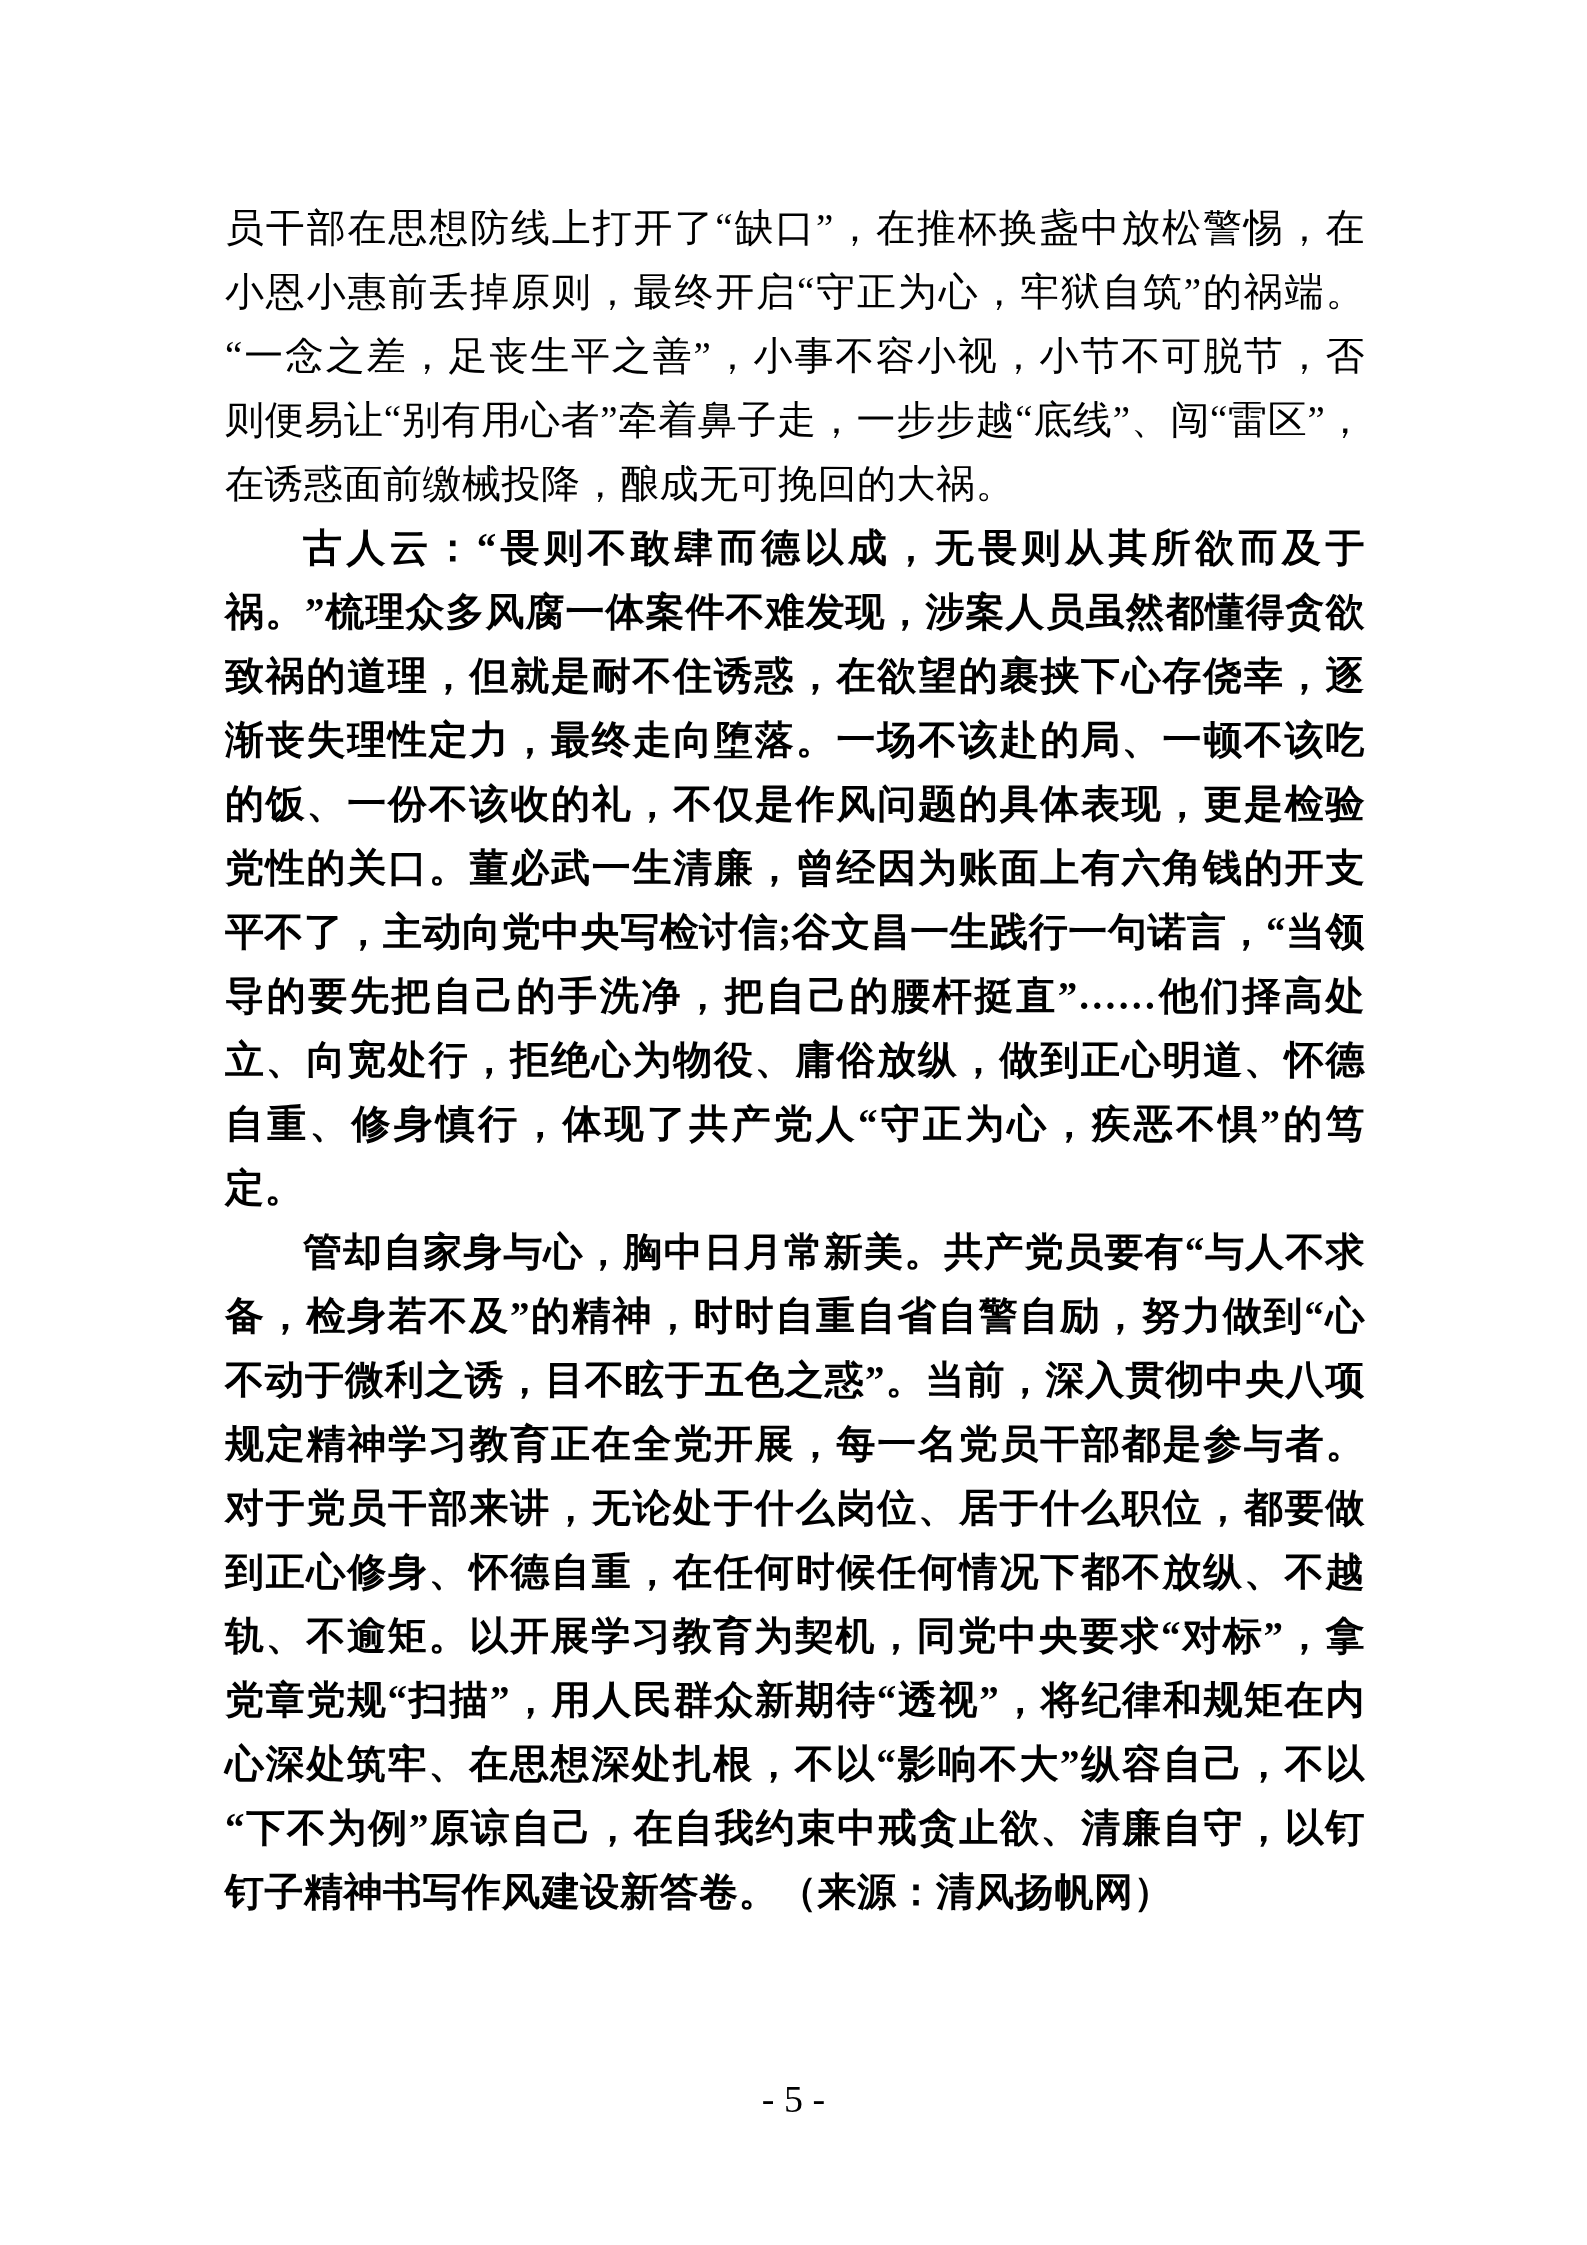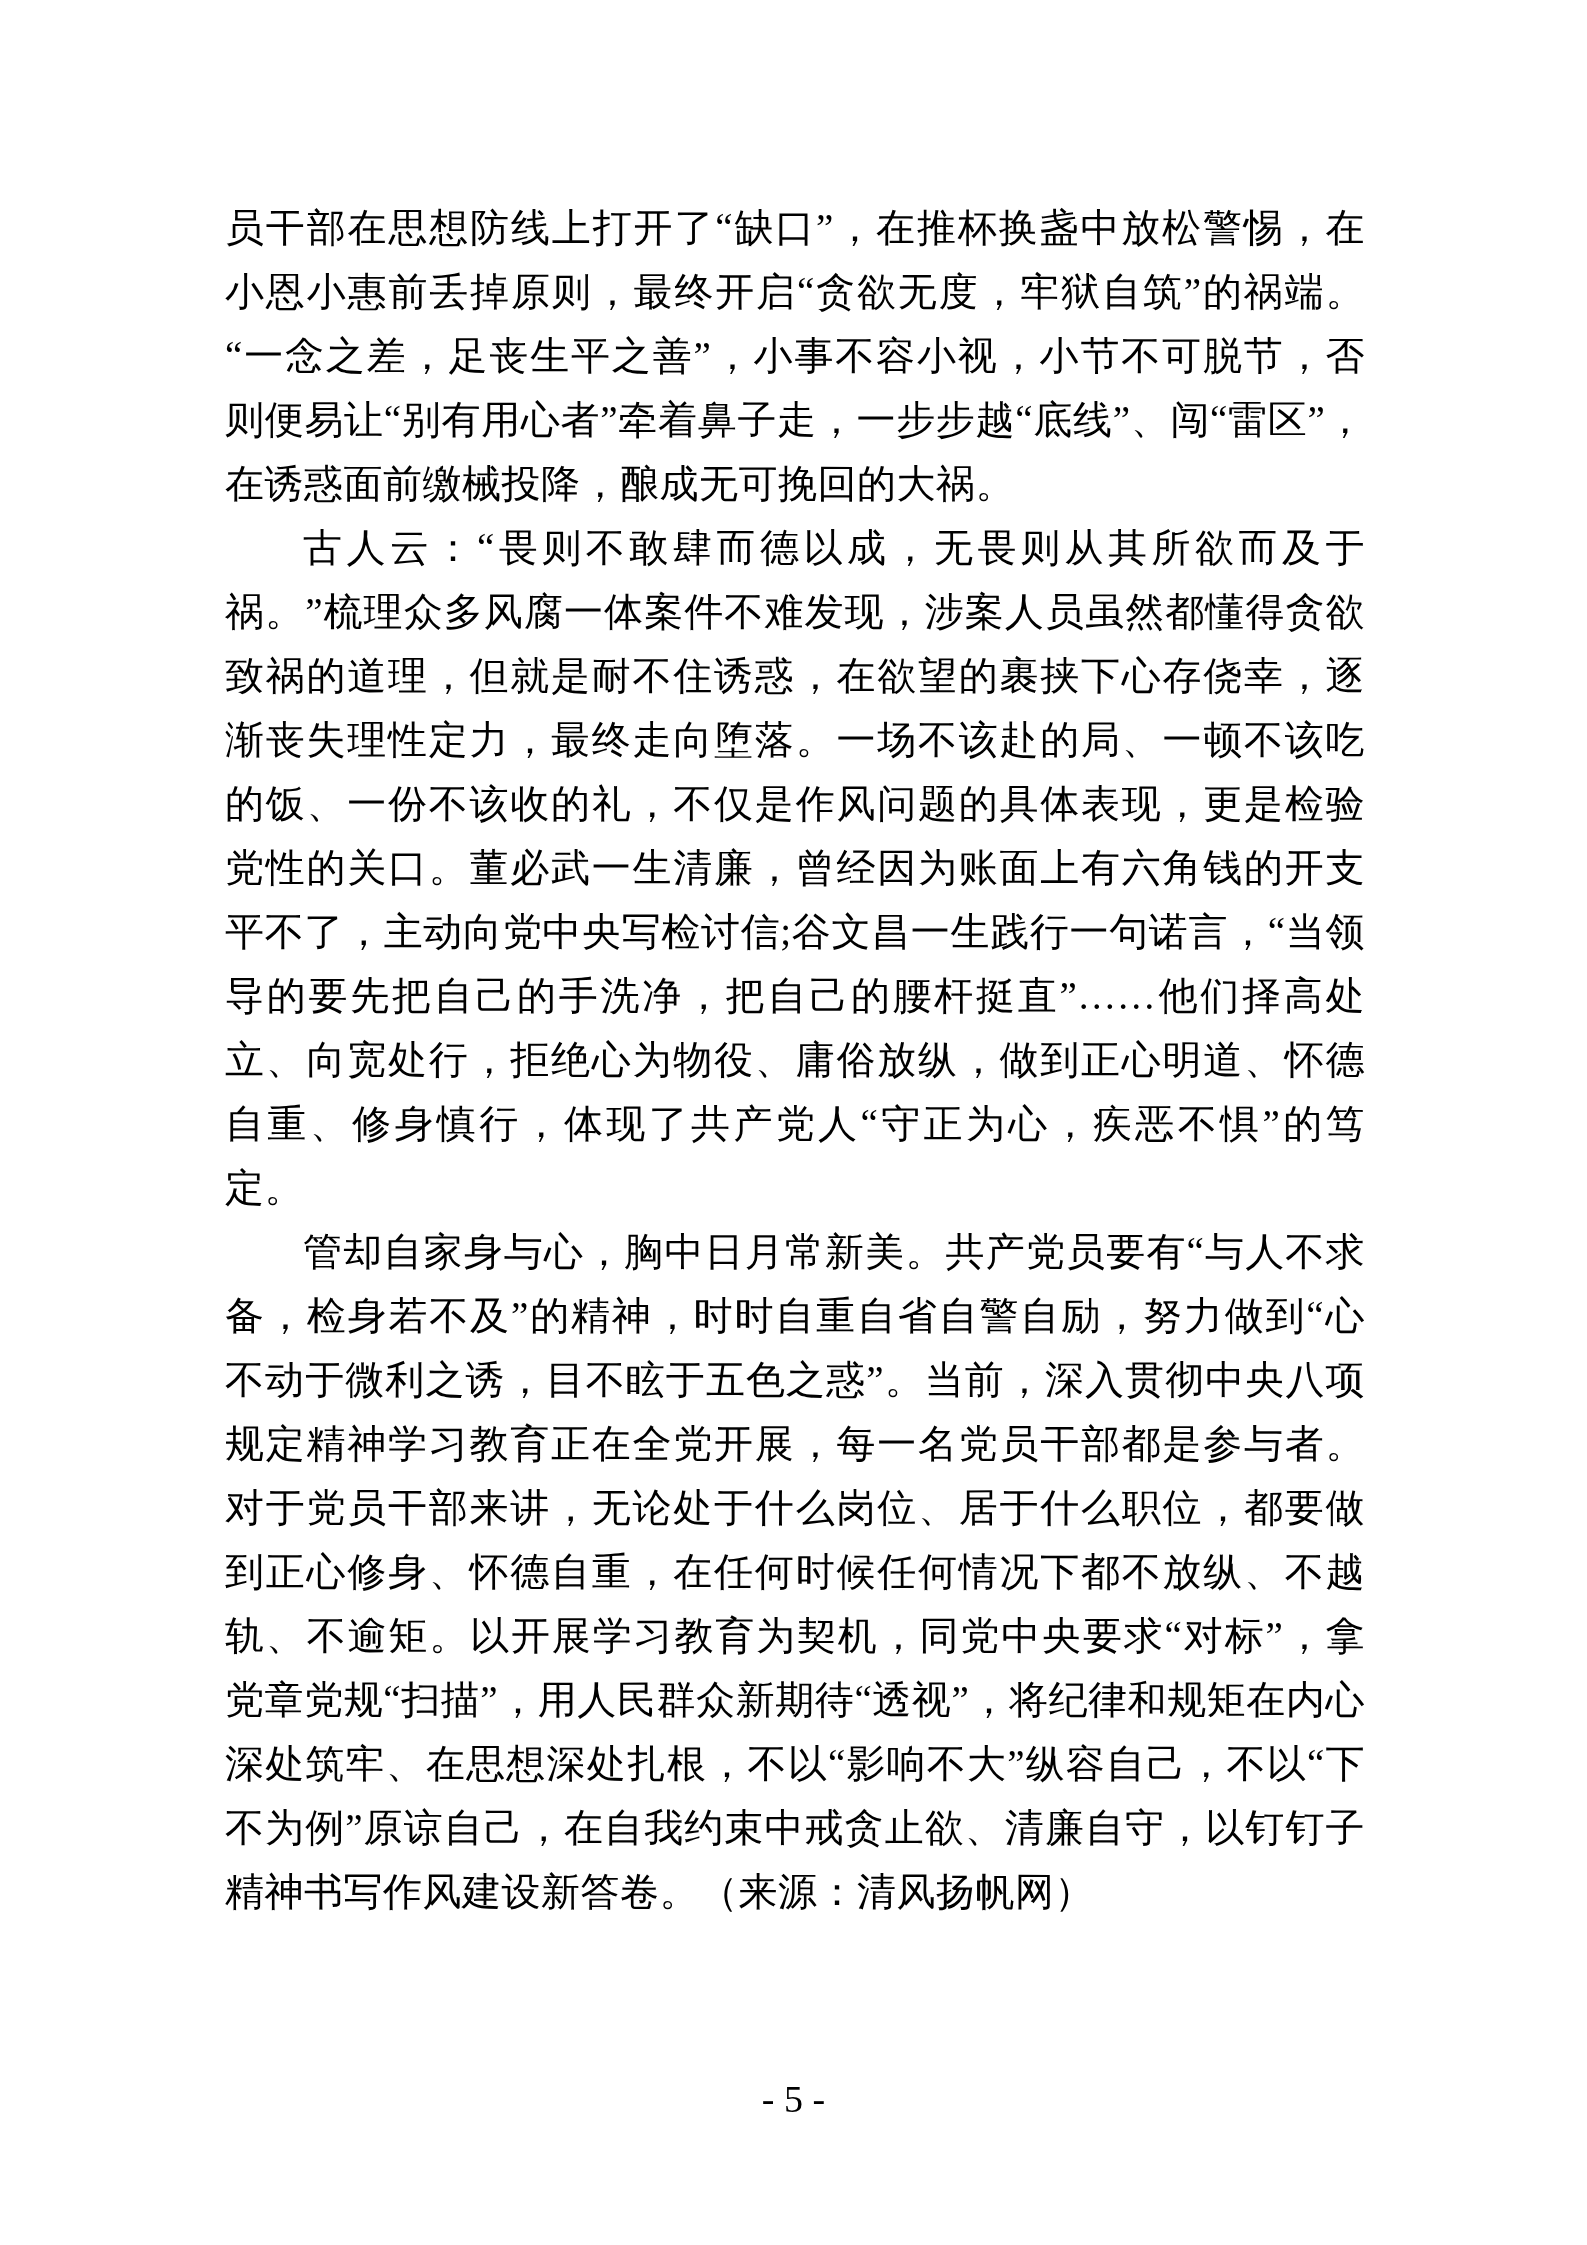--- a/index.html
+++ b/index.html
@@ -34,38 +34,39 @@
     text-justify: inter-character;
     letter-spacing: 0.5px;
     color: #000000;
   }
   .text-block p {
     margin: 0;
     padding: 0;
   }
   .text-block p.indented {
     text-indent: 2em;
+    font-weight: bold;
   }
   .page-footer {
     position: absolute;
     left: 0;
     top: 2075px;
     width: 1587px;
     text-align: center;
     font-size: 38px;
     line-height: 48px;
     color: #000000;
   }
 </style>
 </head>
 <body>
 
 <div class="page">
 
   <div class="text-block">
-    <p>员干部在思想防线上打开了“缺口”，在推杯换盏中放松警惕，在小恩小惠前丢掉原则，最终开启“贪欲无度，牢狱自筑”的祸端。“一念之差，足丧生平之善”，小事不容小视，小节不可脱节，否则便易让“别有用心者”牵着鼻子走，一步步越“底线”、闯“雷区”，在诱惑面前缴械投降，酿成无可挽回的大祸。</p>
+    <p>员干部在思想防线上打开了“缺口”，在推杯换盏中放松警惕，在小恩小惠前丢掉原则，最终开启“守正为心，牢狱自筑”的祸端。“一念之差，足丧生平之善”，小事不容小视，小节不可脱节，否则便易让“别有用心者”牵着鼻子走，一步步越“底线”、闯“雷区”，在诱惑面前缴械投降，酿成无可挽回的大祸。</p>
     <p class="indented">古人云：“畏则不敢肆而德以成，无畏则从其所欲而及于祸。”梳理众多风腐一体案件不难发现，涉案人员虽然都懂得贪欲致祸的道理，但就是耐不住诱惑，在欲望的裹挟下心存侥幸，逐渐丧失理性定力，最终走向堕落。一场不该赴的局、一顿不该吃的饭、一份不该收的礼，不仅是作风问题的具体表现，更是检验党性的关口。董必武一生清廉，曾经因为账面上有六角钱的开支平不了，主动向党中央写检讨信;谷文昌一生践行一句诺言，“当领导的要先把自己的手洗净，把自己的腰杆挺直”……他们择高处立、向宽处行，拒绝心为物役、庸俗放纵，做到正心明道、怀德自重、修身慎行，体现了共产党人“守正为心，疾恶不惧”的笃定。</p>
     <p class="indented">管却自家身与心，胸中日月常新美。共产党员要有“与人不求备，检身若不及”的精神，时时自重自省自警自励，努力做到“心不动于微利之诱，目不眩于五色之惑”。当前，深入贯彻中央八项规定精神学习教育正在全党开展，每一名党员干部都是参与者。对于党员干部来讲，无论处于什么岗位、居于什么职位，都要做到正心修身、怀德自重，在任何时候任何情况下都不放纵、不越轨、不逾矩。以开展学习教育为契机，同党中央要求“对标”，拿党章党规“扫描”，用人民群众新期待“透视”，将纪律和规矩在内心深处筑牢、在思想深处扎根，不以“影响不大”纵容自己，不以“下不为例”原谅自己，在自我约束中戒贪止欲、清廉自守，以钉钉子精神书写作风建设新答卷。（来源：清风扬帆网）</p>
   </div>
 
   <div class="page-footer">- 5 -</div>
 
 </div>
 
 </body></html>

